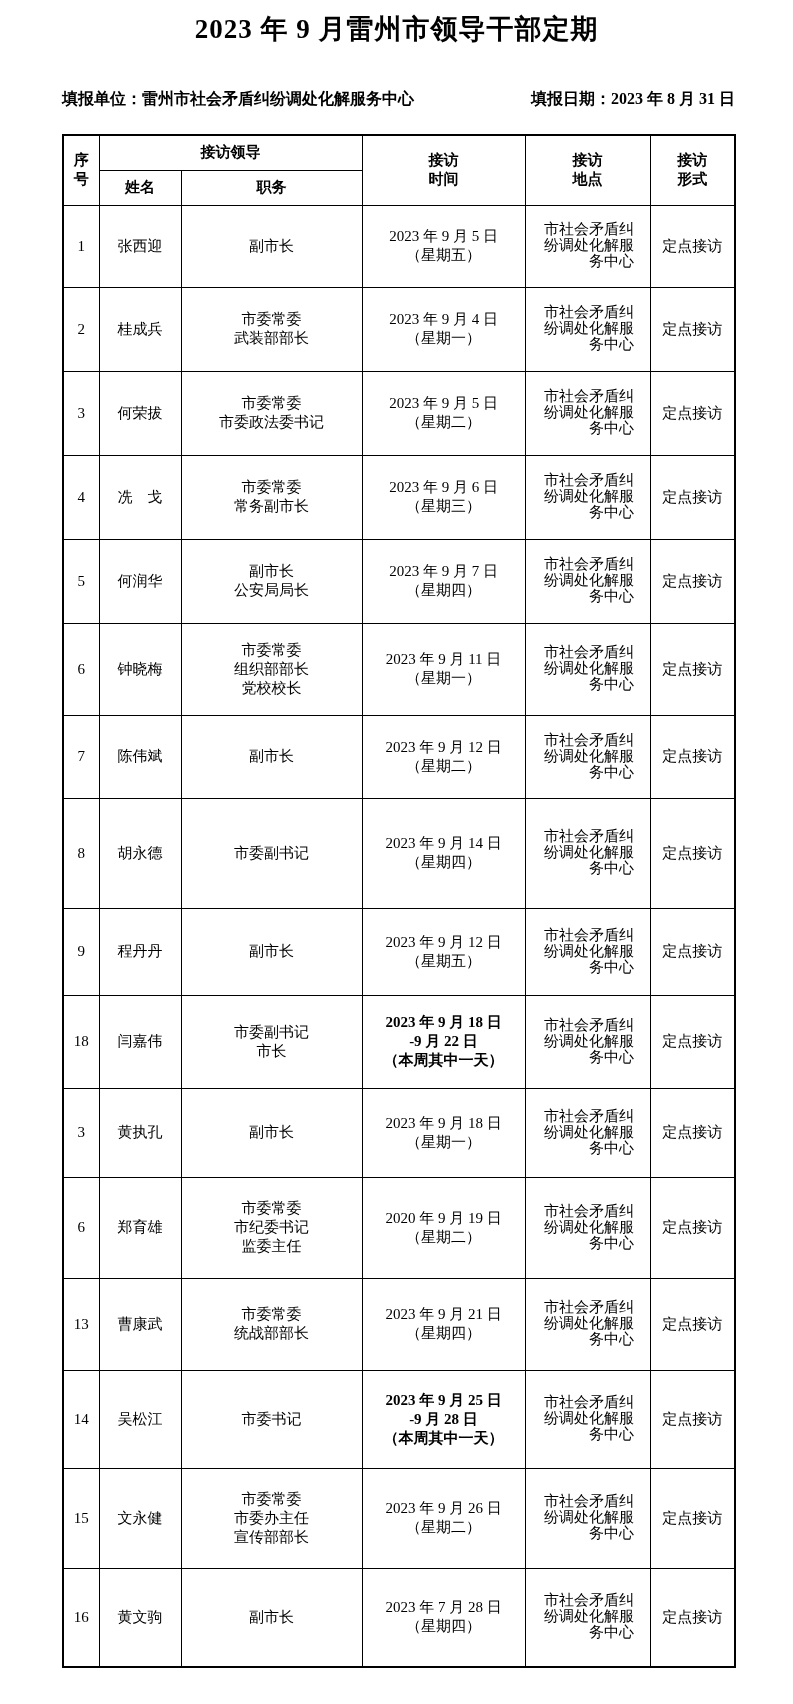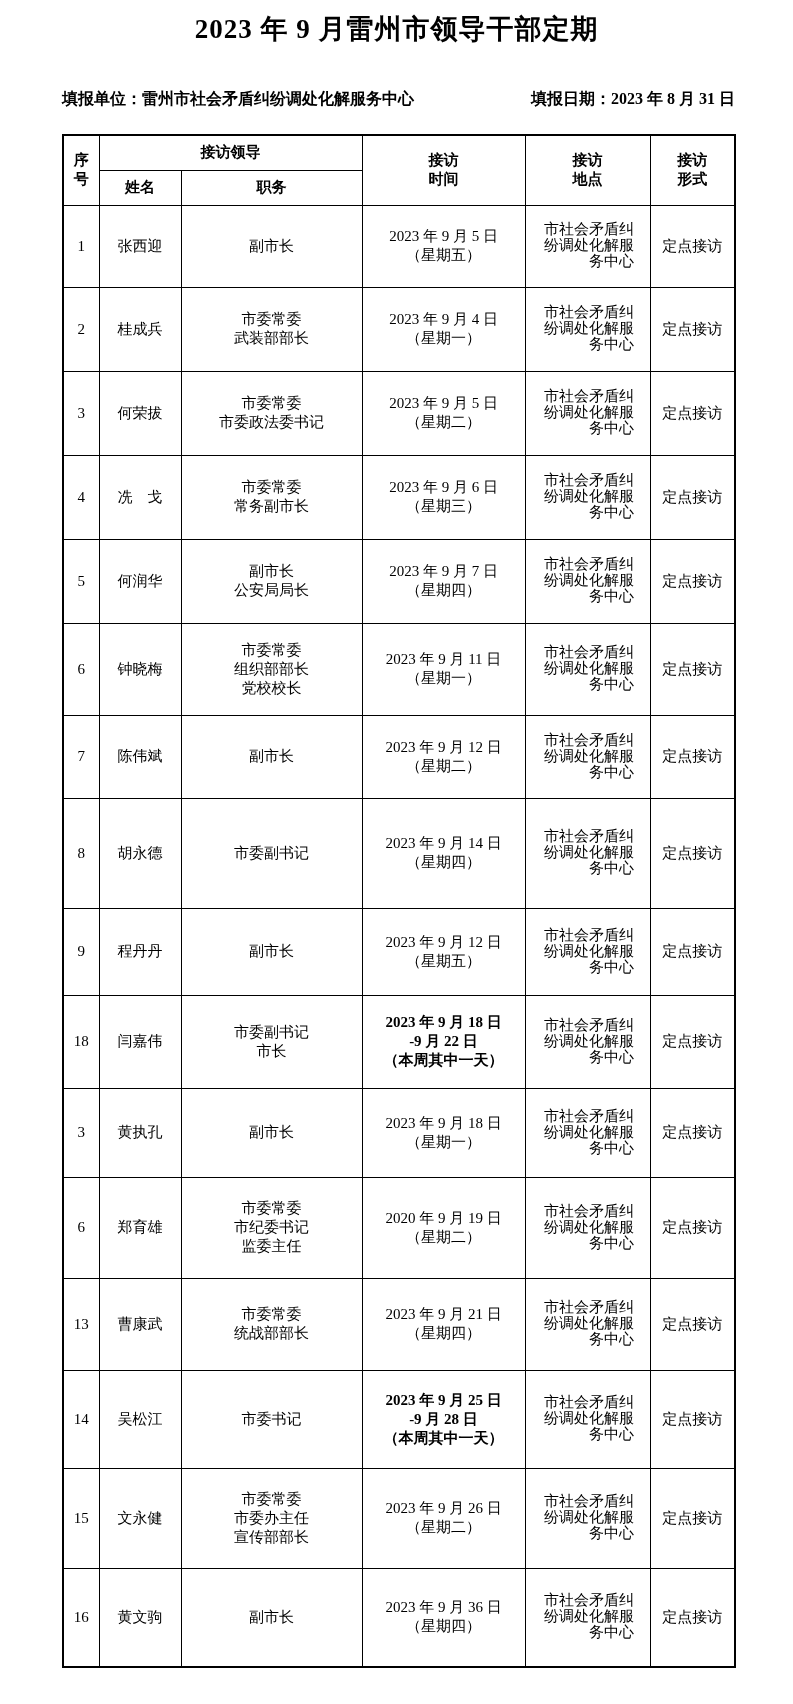--- a/index.html
+++ b/index.html
@@ -217,20 +217,20 @@
 宣传部部长</td>
         <td>2023 年 9 月 26 日
 （星期二）</td>
         <td><span class="place-wrap">市社会矛盾纠纷调处化解服务中心</span></td>
         <td>定点接访</td>
       </tr>
       <tr style="height:99px">
         <td>16</td>
         <td>黄文驹</td>
         <td>副市长</td>
-        <td>2023 年 9 月 36 日
+        <td>2023 年 7 月 28 日
 （星期四）</td>
         <td><span class="place-wrap">市社会矛盾纠纷调处化解服务中心</span></td>
         <td>定点接访</td>
       </tr>
     </tbody>
   </table>
 </div>
 
 </body></html>

